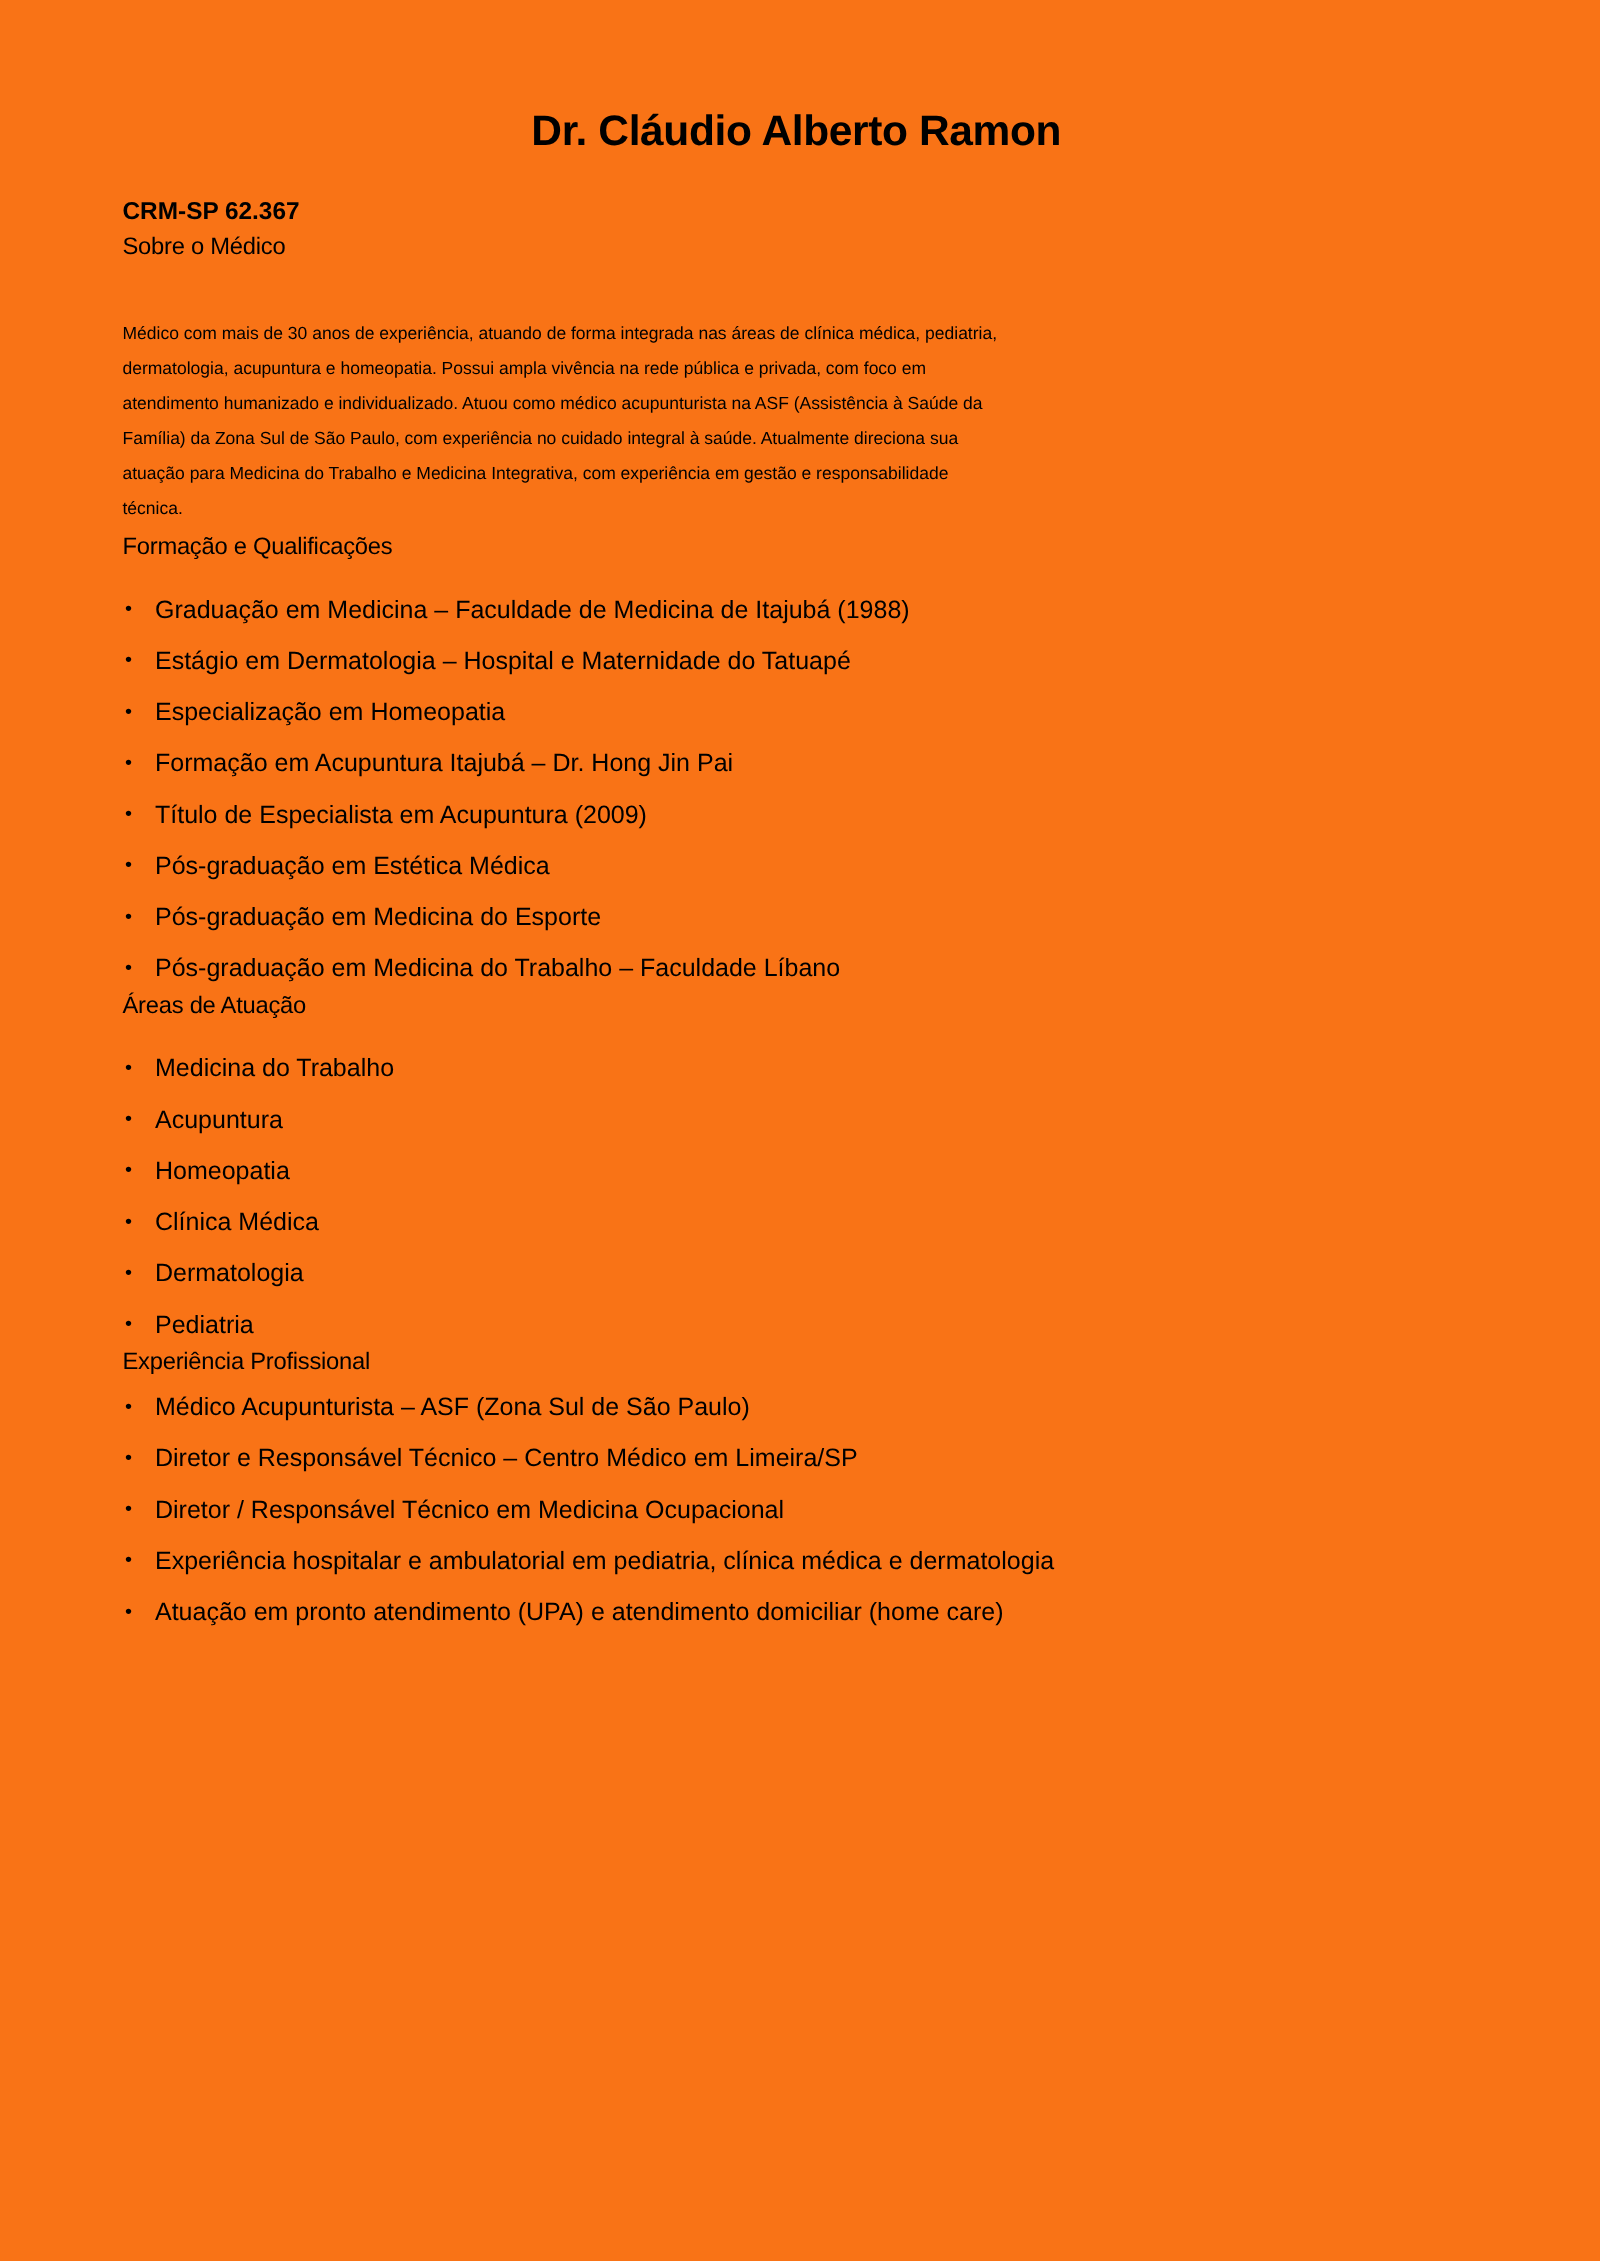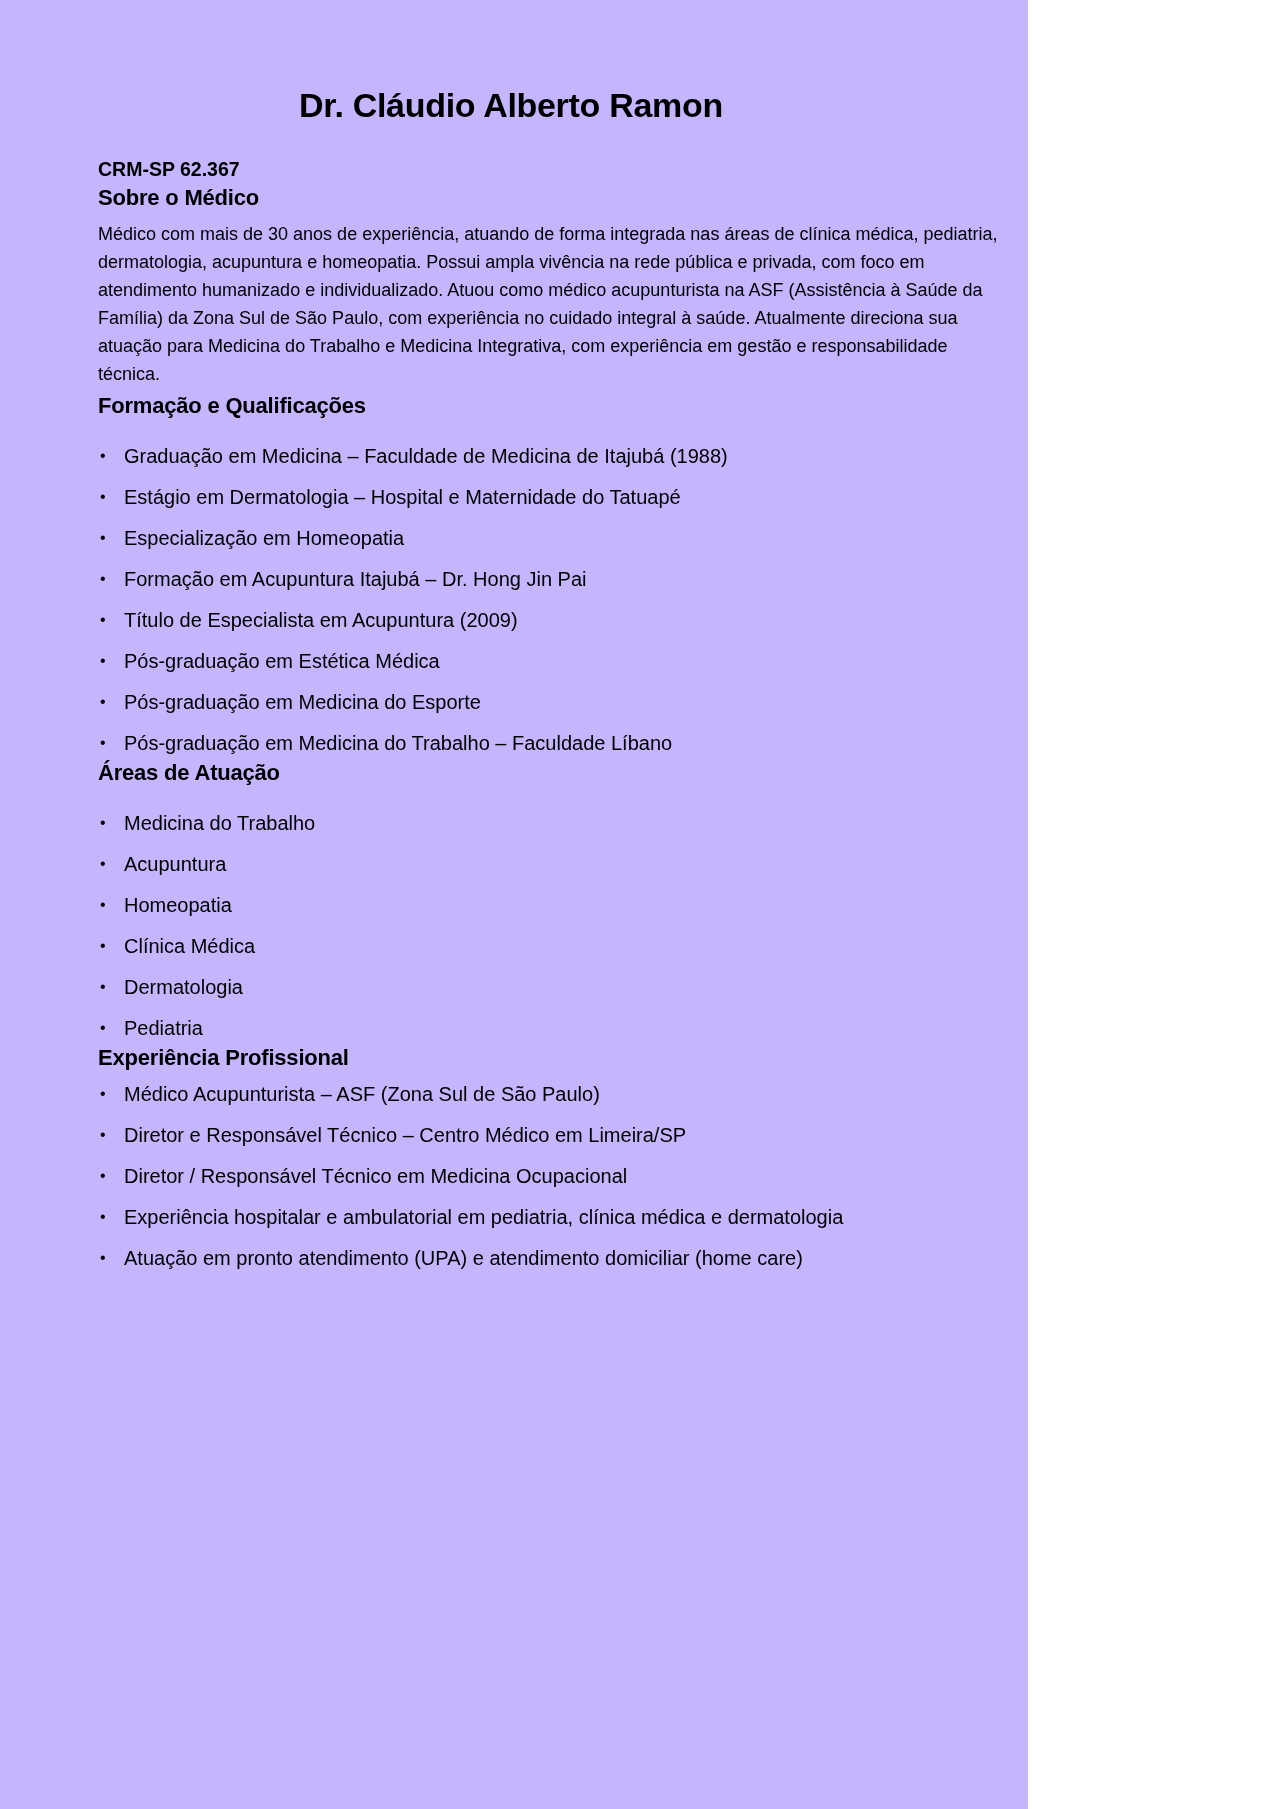--- a/index.html
+++ b/index.html
@@ -9,55 +9,55 @@
   }
   body {
     width: 1280px;
     height: 1809px;
     font-family: "Liberation Sans", "DejaVu Sans", sans-serif;
     color: #000000;
     -webkit-font-smoothing: antialiased;
   }
   .page {
     box-sizing: border-box;
-    width: 1028px;
+    width: 1280px;
     height: 1809px;
     padding: 84px 104px 0 98px;
-    background: #c4b5fd;
+    background: #f97316;
     overflow: hidden;
   }
   .doc-title {
     font-size: 34px;
     line-height: 42px;
     font-weight: 700;
     text-align: center;
     margin: 0;
     letter-spacing: -0.3px;
   }
   .crm {
     margin-top: 32px;
     font-size: 19.5px;
     line-height: 22px;
     font-weight: bold;
   }
   h2.section-heading {
-    font-size: 22px;
+    font-size: 19px;
     line-height: 36px;
-    font-weight: 700;
+    font-weight: 400;
     margin: 0;
     letter-spacing: -0.2px;
   }
   .heading-about      { margin-top: 52px; }
   .heading-quals      { margin-top: 32px; }
   .heading-areas      { margin-top: 110px; }
   .heading-experience { margin-top: 102px; }
 
   .paragraph {
-    margin-top: 4px;
-    font-size: 18px;
+    margin-top: 36px;
+    font-size: 14px;
   }
   .paragraph .line {
     line-height: 28px;
     white-space: nowrap;
   }
 
   ul.bullet-list {
     list-style: none;
     margin: 20px 0 0 0;
     padding: 0;

